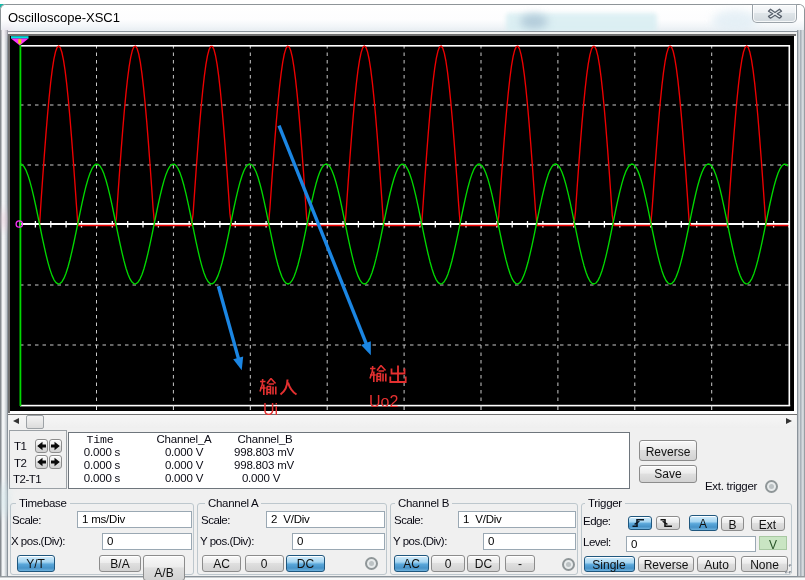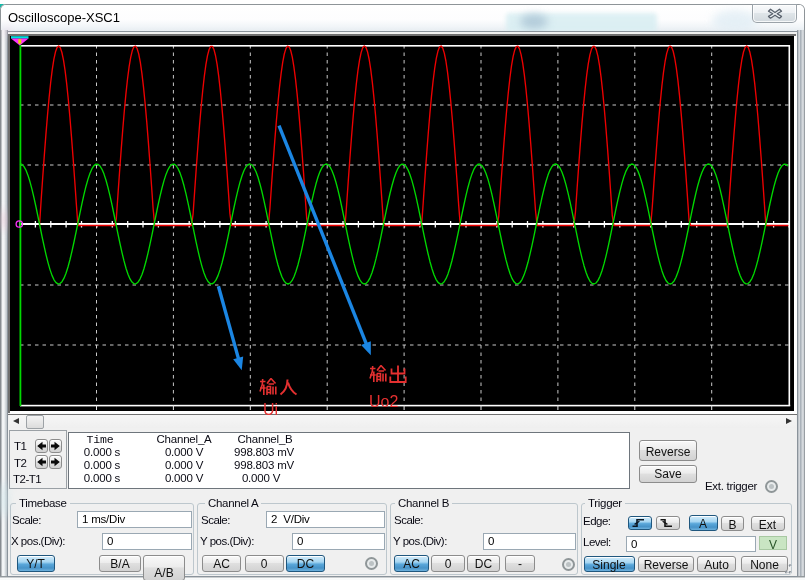--- a/index.html
+++ b/index.html
@@ -252,20 +252,23 @@
   <div class="lbl" style="left:200px;top:531px;">Y pos.(Div):</div>
   <div class="tbox" style="left:292px;top:529px;width:91px;height:15px;">
       <span>0</span>
     </div>
   <div class="btn" style="left:202px;top:551px;width:37px;height:14px;padding-top:1px;">AC</div>
   <div class="btn" style="left:244.5px;top:551px;width:37px;height:14px;padding-top:1px;">0</div>
   <div class="btn blue" style="left:286px;top:551px;width:37px;height:14px;padding-top:1px;">DC</div>
   <div class="lamp" style="left:365px;top:553px;"></div>
 
   <div class="lbl" style="left:394px;top:510px;">Scale:</div>
+  <div class="tbox" style="left:458px;top:507px;width:116px;height:15px;">
+      <span>1&nbsp;&nbsp;V/Div</span>
+    </div>
   <div class="lbl" style="left:393px;top:531px;">Y pos.(Div):</div>
   <div class="tbox" style="left:483px;top:529px;width:91px;height:15px;">
       <span>0</span>
     </div>
   <div class="btn blue" style="left:394px;top:551px;width:33px;height:14px;padding-top:1px;">AC</div>
   <div class="btn" style="left:431px;top:551px;width:32px;height:14px;padding-top:1px;">0</div>
   <div class="btn" style="left:467px;top:551px;width:31px;height:14px;padding-top:1px;">DC</div>
   <div class="btn" style="left:505px;top:551px;width:28px;height:14px;padding-top:1px;">-</div>
   <div class="lamp" style="left:562px;top:554px;"></div>
 

